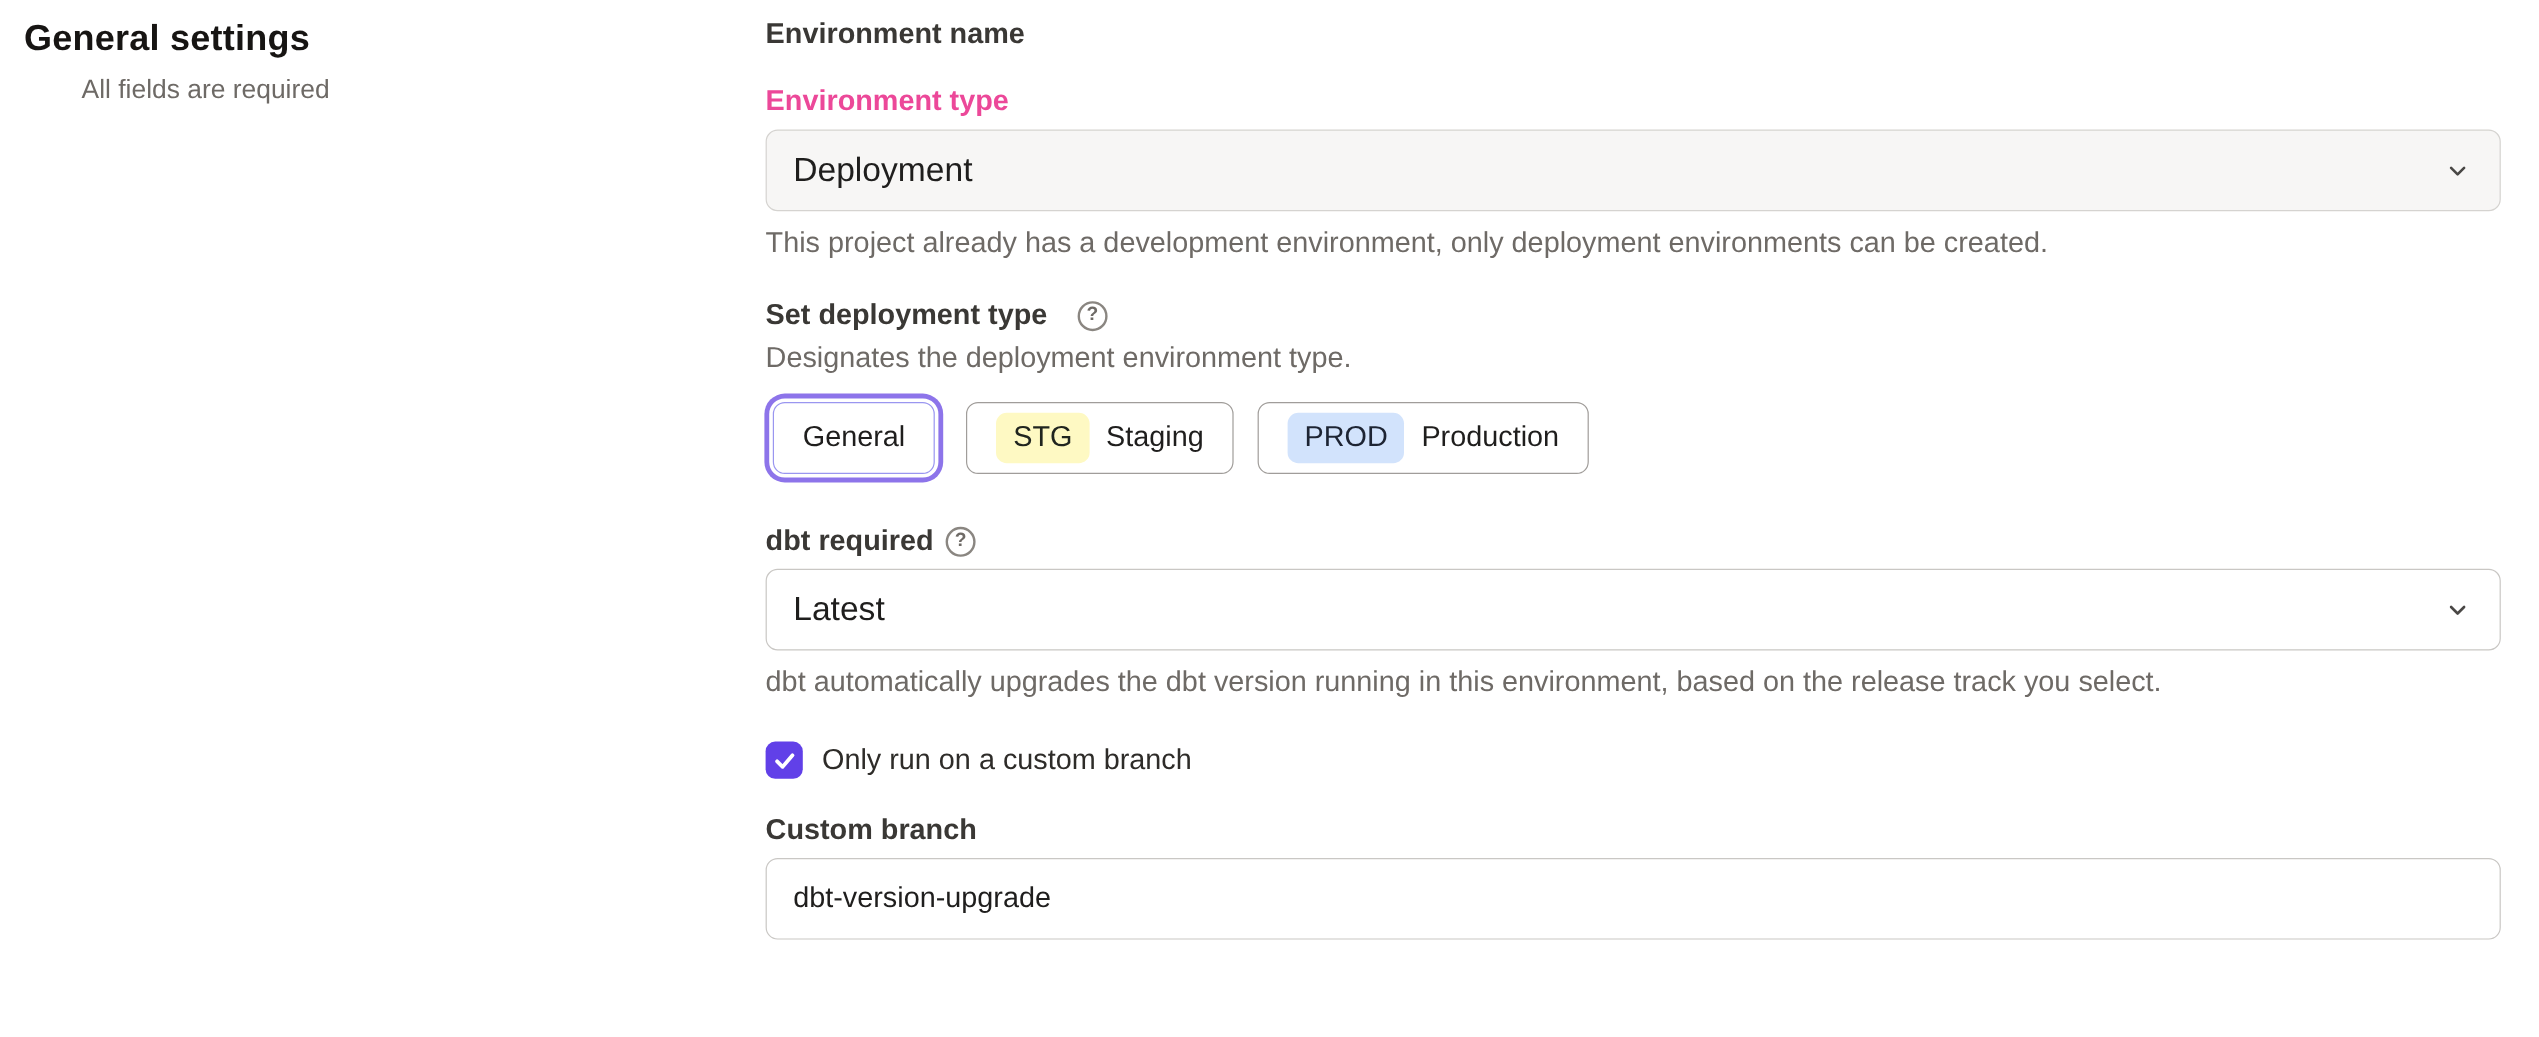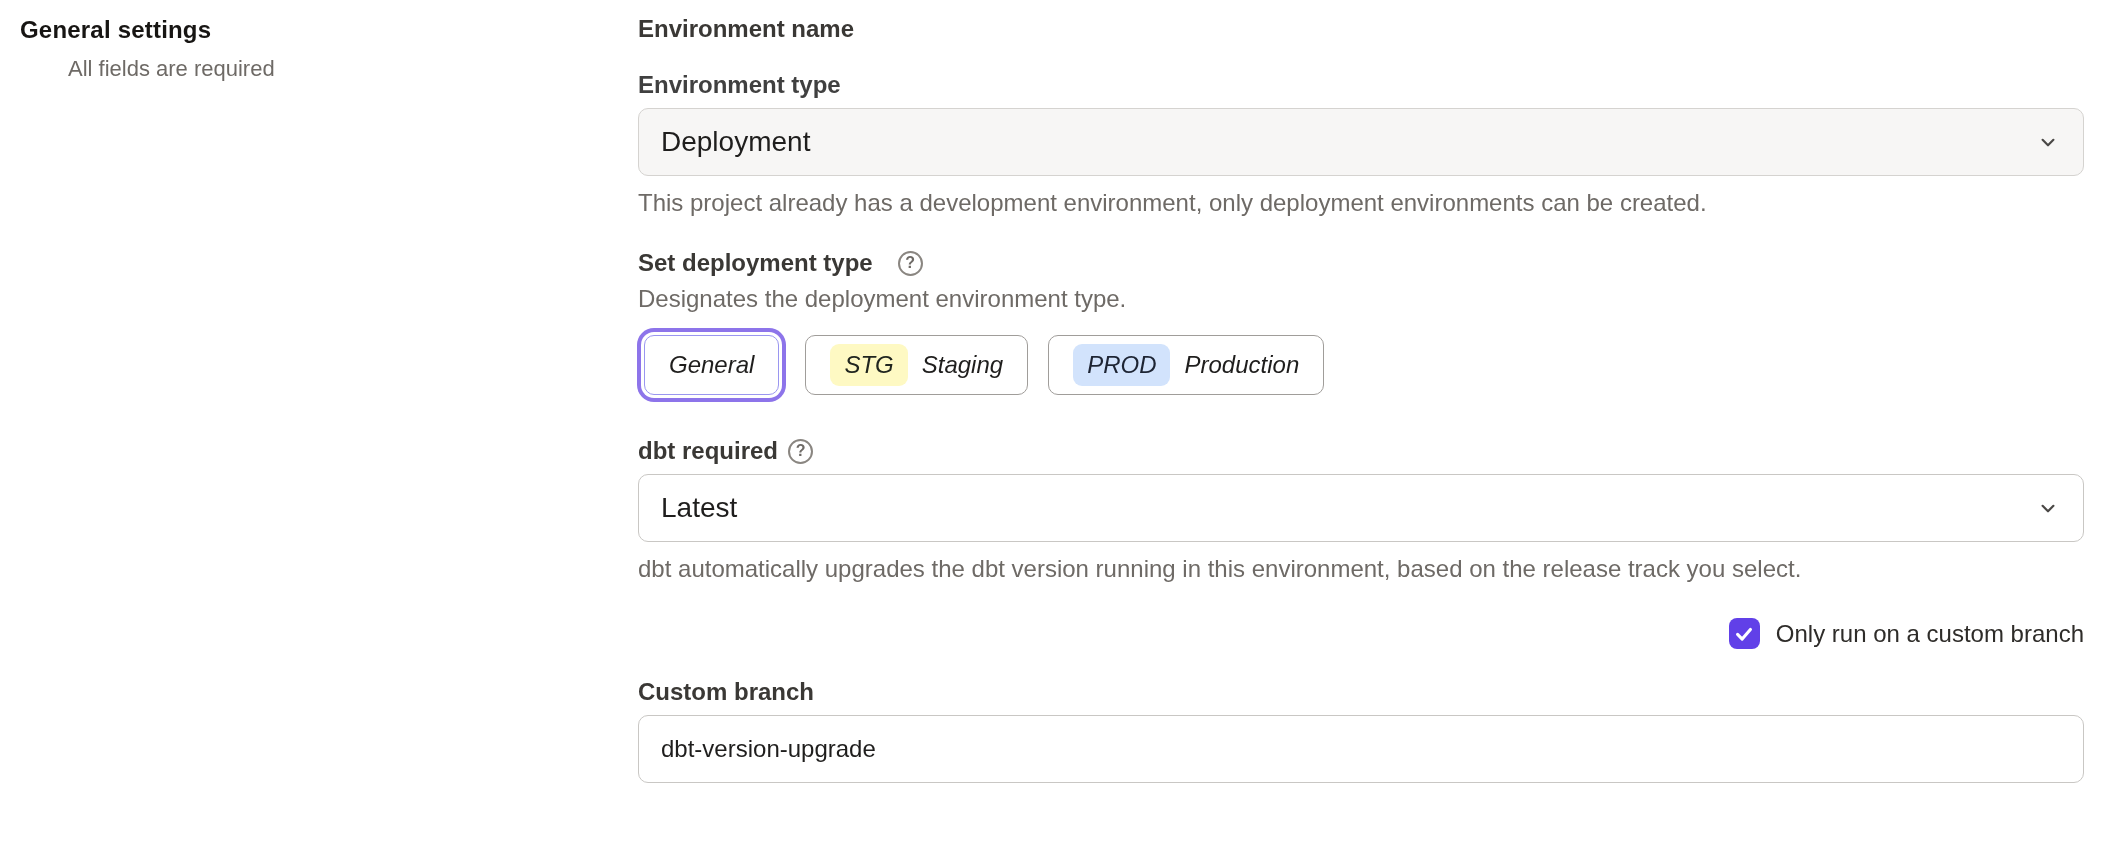--- a/index.html
+++ b/index.html
@@ -1,28 +1,28 @@
 <!DOCTYPE html>
 <html><head>
 <meta charset="utf-8">
 <style>
   * { margin: 0; padding: 0; box-sizing: border-box; }
   html, body { width: 2116px; height: 864px; background: #ffffff; overflow: hidden; }
   body { font-family: "Liberation Sans", "DejaVu Sans", sans-serif; color: #1f1e1d; position: relative; }
 
   
   .page-head { position: absolute; left: 20px; top: 16px; }
-  .page-title { font-size: 24px; font-weight: 700; color: #171513; letter-spacing: 0.2px; }
+  .page-title { font-size: 30px; font-weight: 700; color: #171513; letter-spacing: 0.2px; }
   .page-subtitle { margin-top: 12px; font-size: 22px; color: #6e6a66; margin-left: 48px; }
 
   
   .form-col { position: absolute; left: 638px; top: 14px; width: 1446px; display: flex; flex-direction: column; }
 
   .field-label { font-size: 24px; font-weight: 600; color: #3a3835; line-height: 30px; display: flex; align-items: center; }
-  .field-label.disabled { color: #404040; }
+  .field-label.disabled { color: #ec4899; }
   .helper-text { font-size: 24px; color: #6e6a66; line-height: 30px; }
 
   .text-input, .select-box {
     width: 100%; height: 68px; border-radius: 10px; background: #ffffff;
     border: 1.5px solid #c9c7c4; font-size: 24px; color: #1f1e1d;
     padding: 0 22px; font-family: inherit; outline: none;
   }
   .text-input.focused { border: 3px solid #7b5ce8; }
 
   .select-box { display: flex; align-items: center; justify-content: space-between; cursor: pointer; }
@@ -34,29 +34,29 @@
     display: inline-flex; align-items: center; justify-content: center;
     width: 25px; height: 25px; border: 2px solid #8a8681; border-radius: 50%;
     font-size: 16px; font-weight: 600; color: #6e6a66; margin-left: 10px;
   }
 
   
   .deploy-row { display: flex; align-items: center; gap: 20px; margin-top: 14px; height: 74px; }
   .deploy-btn {
     height: 60px; display: inline-flex; align-items: center; gap: 14px;
     padding: 0 24px; background: #fff; border: 1.5px solid #a09d9a; border-radius: 10px;
-    font-size: 24px; color: #1f1e1d; font-family: inherit; cursor: pointer; font-style: italic;
+    font-size: 24px; color: #1f1e1d; font-family: inherit; cursor: pointer;
   }
   .deploy-btn.selected { box-shadow: 0 0 0 3px #ffffff, 0 0 0 7px #8d74ea; border-color: #9a96f0; margin: 0 6px; }
   .type-badge { display: inline-flex; align-items: center; height: 42px; padding: 0 14px; border-radius: 9px; font-size: 24px; color: #20251f; }
   .type-badge.stg { background: #fef9c3; }
   .type-badge.prod { background: #d2e3fc; color: #1d2433; }
 
   
-  .checkbox-row { display: flex; align-items: center; margin-top: 34px; justify-content: flex-end; }
+  .checkbox-row { display: flex; align-items: center; margin-top: 34px; }
   .checkbox {
     width: 31px; height: 31px; border-radius: 8px; background: #6140e8;
     display: inline-flex; align-items: center; justify-content: center; cursor: pointer; flex: none;
   }
   .checkbox-label { margin-left: 16px; font-size: 24px; font-weight: 500; color: #2e2c29; }
 
   
   .mt-sm { margin-top: 8px; }
   .mt-md { margin-top: 12px; }
   .sec-gap-1 { margin-top: 28px; }

